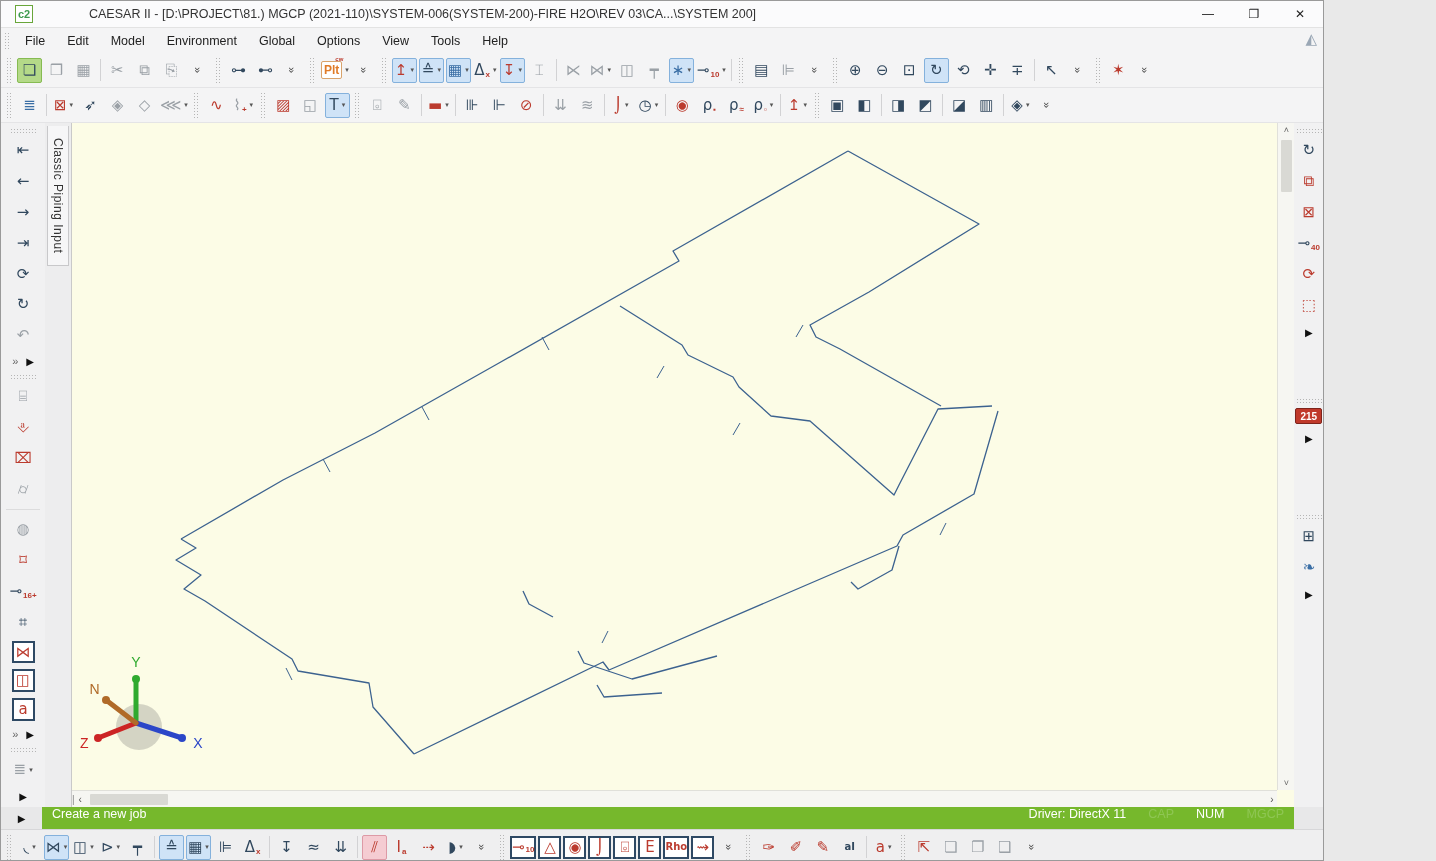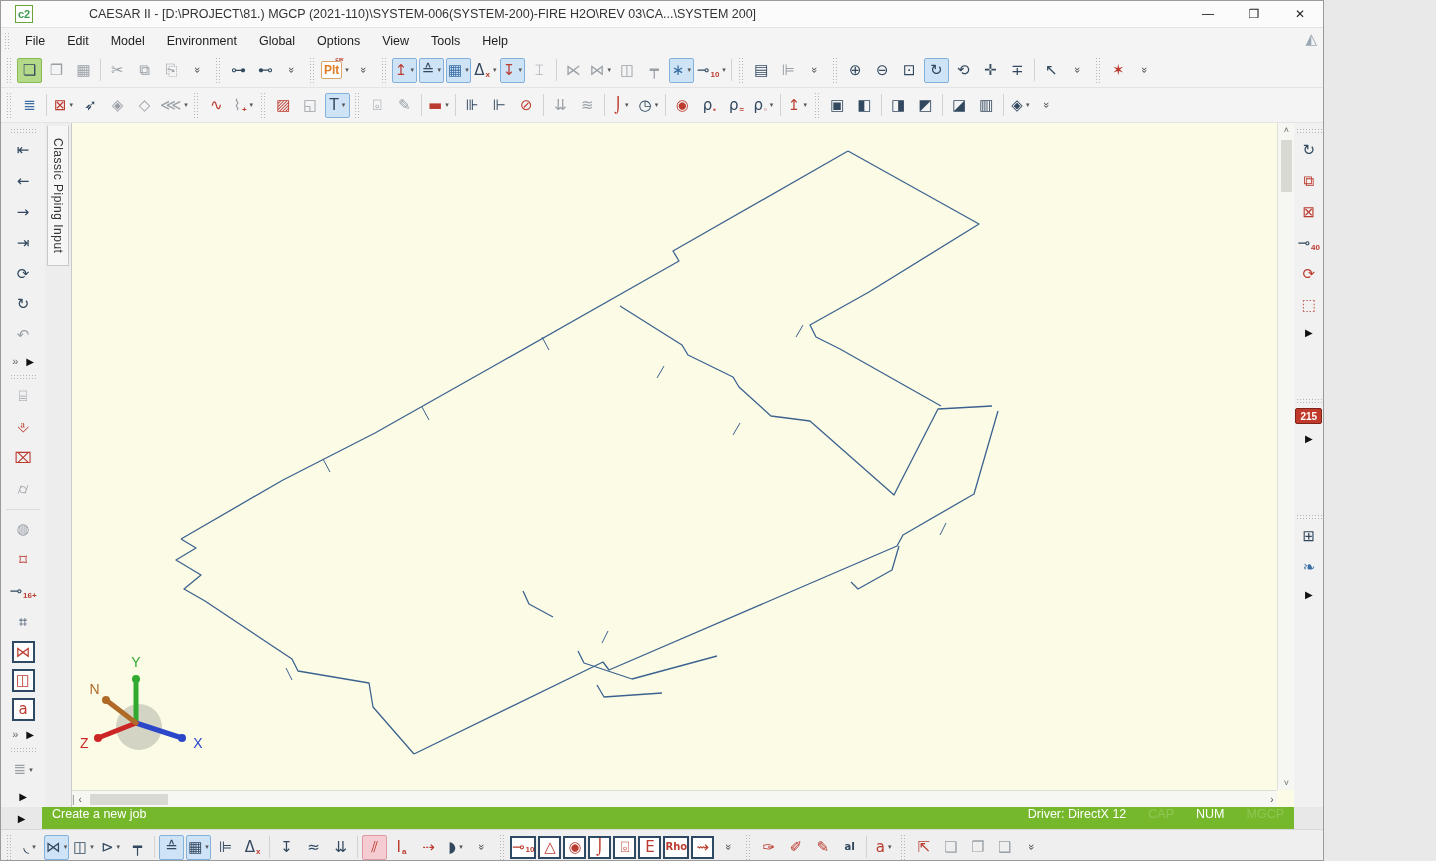--- a/index.html
+++ b/index.html
@@ -541,21 +541,21 @@
       </div>
   </div>
 
   <div class="statusbar">
     <div class="status-pre">
       <span>▶</span>
     </div>
     <div class="status-green">
       <span class="msg">Create a new job</span>
       <span class="sp"></span>
-      <span class="lab">Driver: DirectX 12</span>
+      <span class="lab">Driver: DirectX 11</span>
       <span class="lab dim">CAP</span>
       <span class="lab">NUM</span>
       <span class="lab dim">MGCP</span>
     </div>
     <div class="status-post"></div>
   </div>
 
   <div class="tb bottom" id="bottombar">
       <div class="handle"></div>
       <div class="tbtn">

